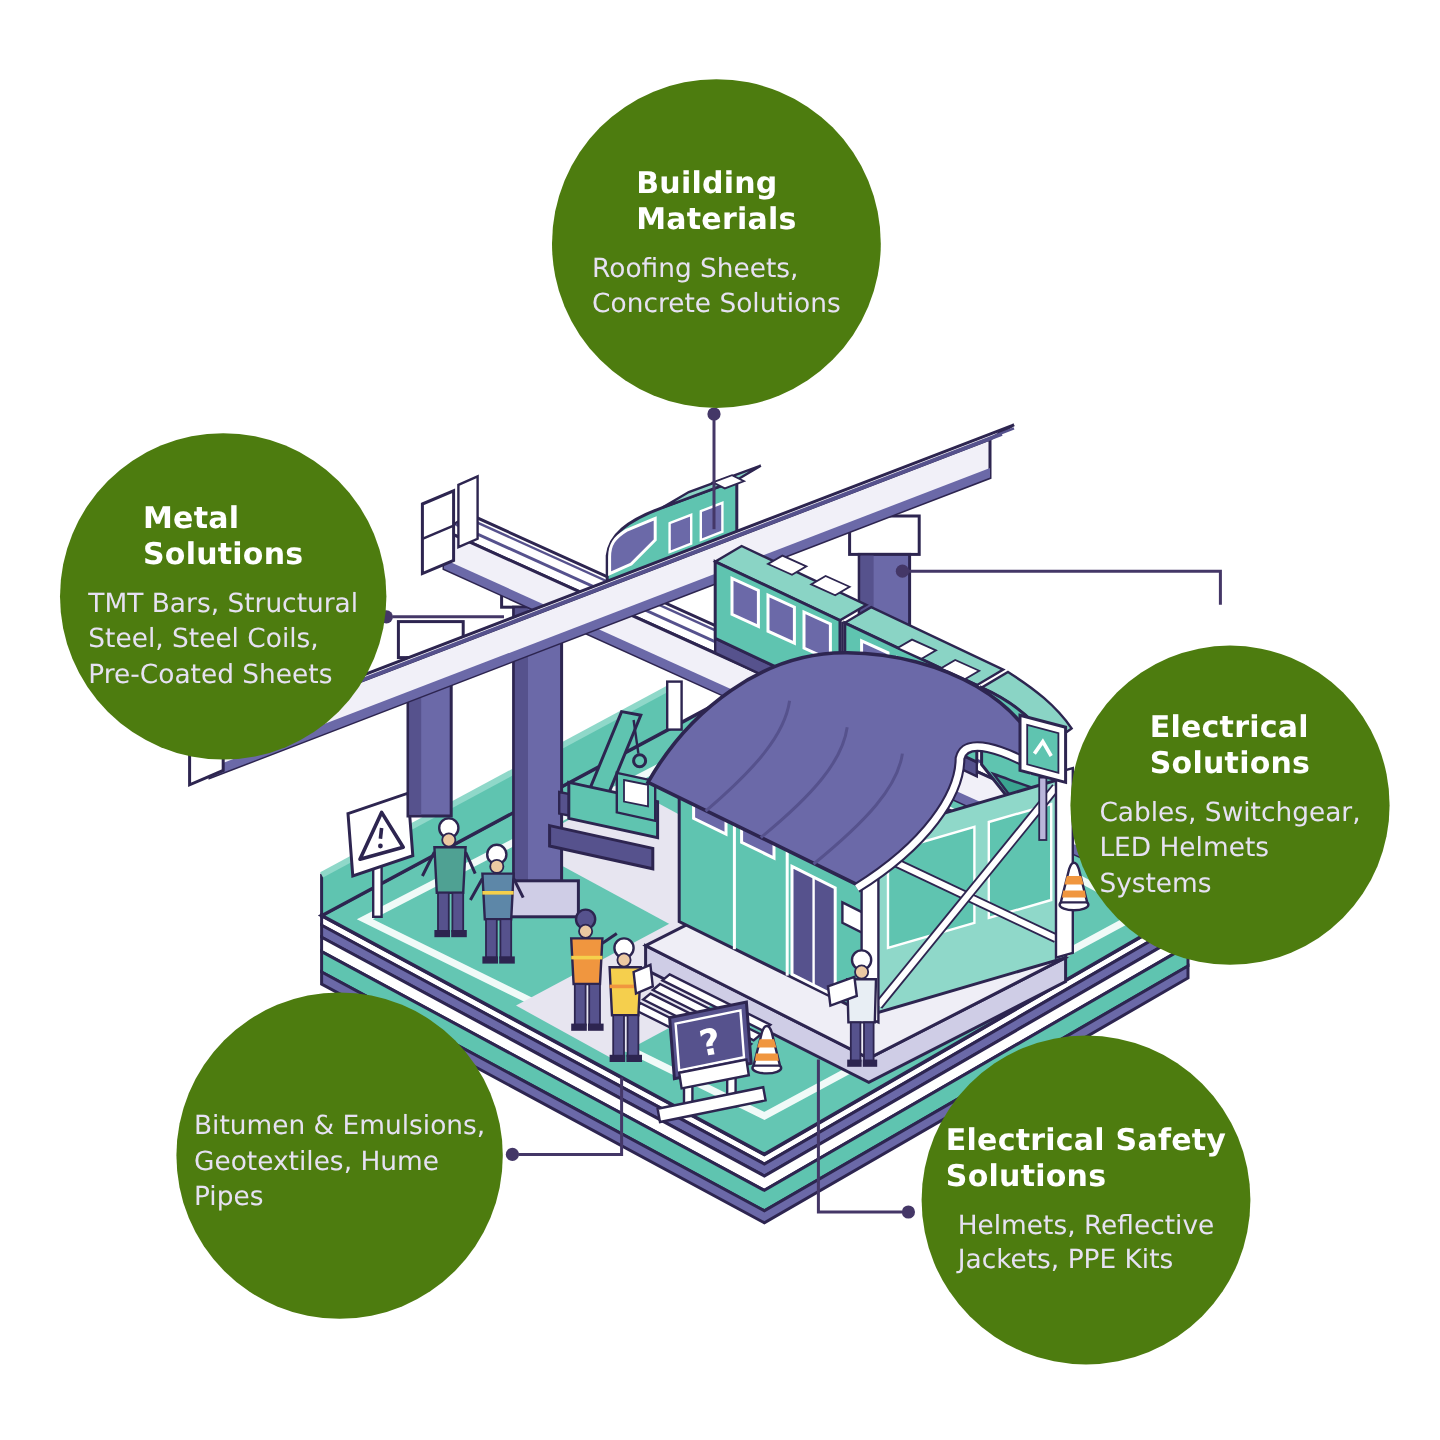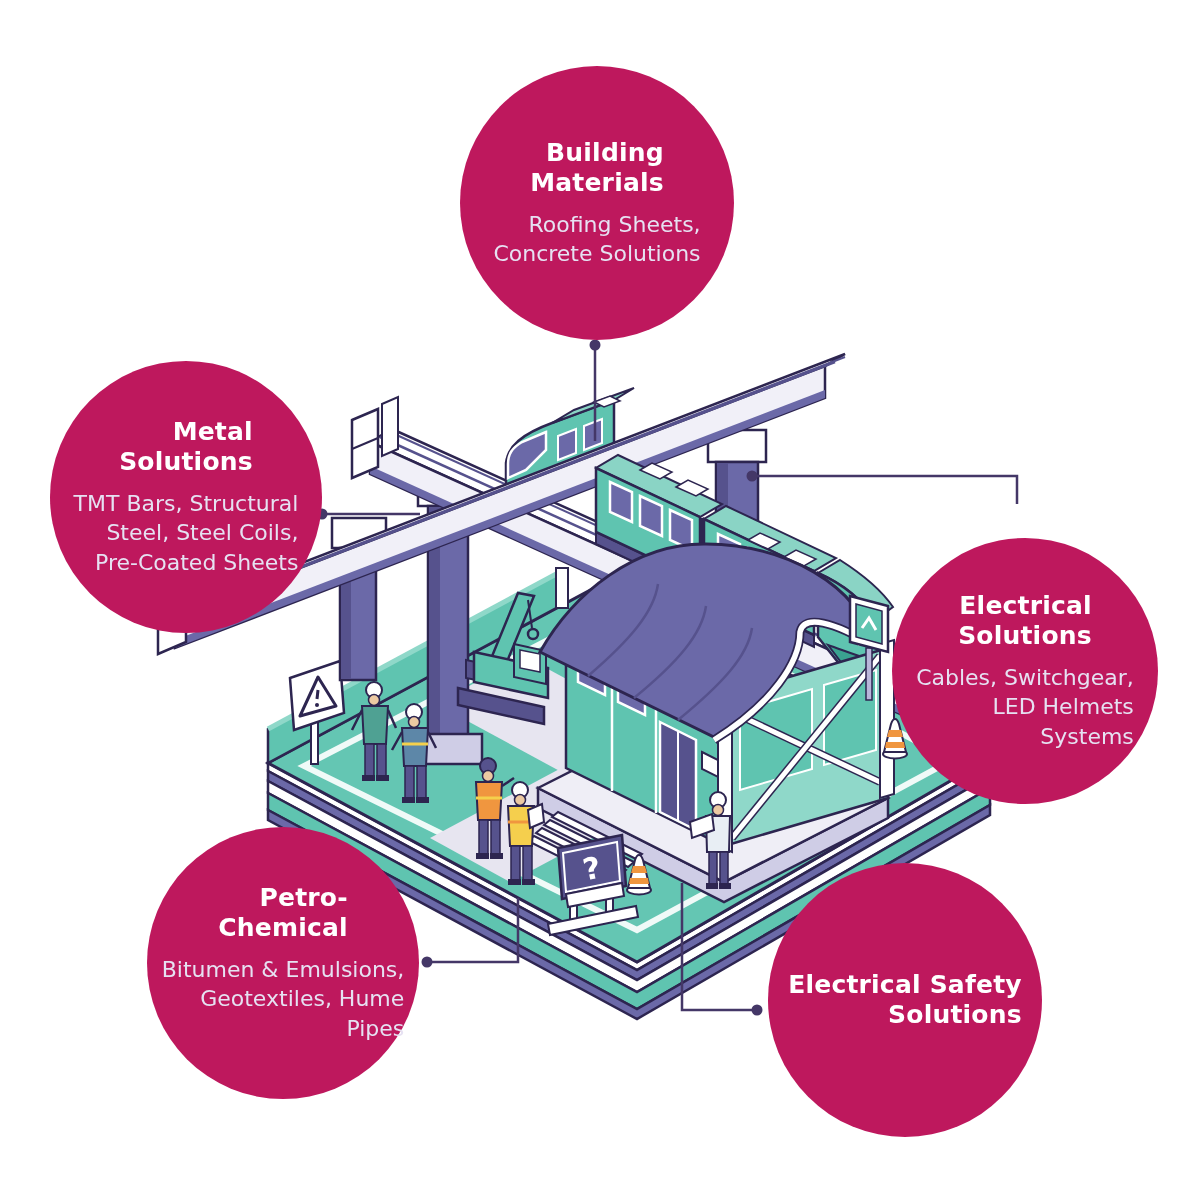--- a/index.html
+++ b/index.html
@@ -1,22 +1,22 @@
 <!DOCTYPE html>
 <html><head>
 <meta charset="utf-8">
 <style>
   html,body{margin:0;padding:0;background:#ffffff;}
   body{width:1200px;height:1200px;position:relative;overflow:hidden;
        font-family:"DejaVu Sans","Liberation Sans",sans-serif;}
   .stage{position:absolute;left:0;top:0;width:1200px;height:1200px;}
   svg.illu{position:absolute;left:0;top:0;}
-  .node{position:absolute;border-radius:50%;background:#be185d;color:#fff;
+  .node{position:absolute;border-radius:50%;background:#4d7c0f;color:#fff;
         display:flex;flex-direction:column;align-items:center;justify-content:center;
-        text-align:right;}
+        text-align:left;}
   .node-title{font-weight:700;font-size:25px;line-height:1.22;white-space:pre-line;
         color:#ffffff;letter-spacing:.2px;}
   .node-sub{font-size:22px;line-height:1.34;white-space:pre-line;color:#e6e1f2;
         margin-top:11px;}
 </style>
 </head>
 <body>
 
 <div class="stage">
 
@@ -306,25 +306,25 @@
 
 <div class="node" style="left:892px;top:538px;width:266px;height:266px;">
   <div class="node-title">Electrical
 Solutions</div>
   <div class="node-sub">Cables, Switchgear,
 LED Helmets
 Systems</div>
 </div>
 
 <div class="node" style="left:147px;top:827px;width:272px;height:272px;">
-  <div class="node-title">Petro-
-Chemical</div>
   <div class="node-sub">Bitumen &amp; Emulsions,
 Geotextiles, Hume
 Pipes</div>
 </div>
 
 <div class="node" style="left:768px;top:863px;width:274px;height:274px;">
   <div class="node-title">Electrical Safety
 Solutions</div>
+  <div class="node-sub">Helmets, Reflective
+Jackets, PPE Kits</div>
 </div>
 
 </div>
 
 </body></html>

